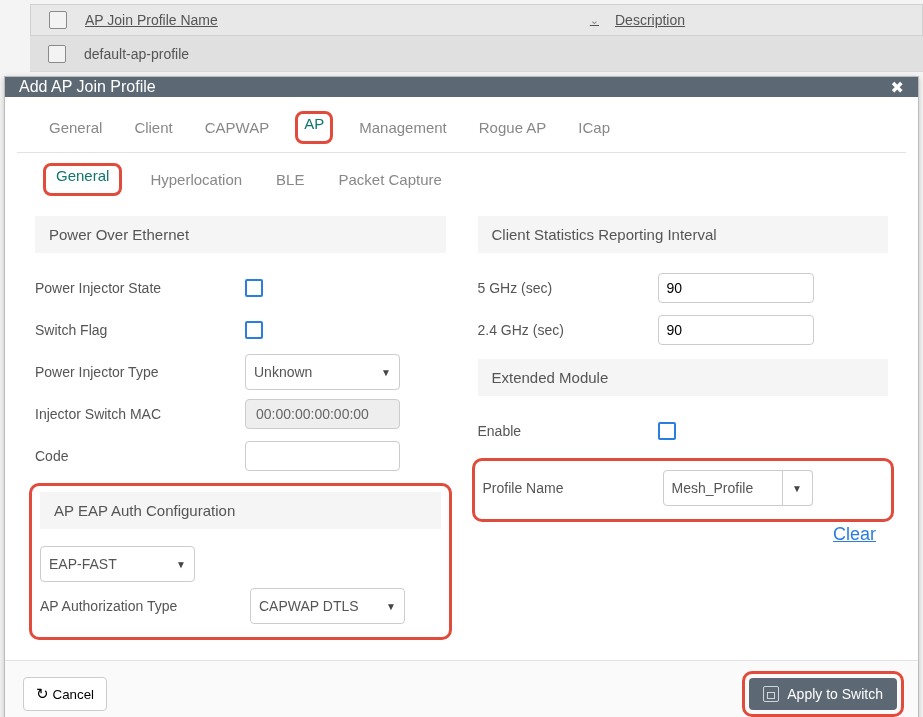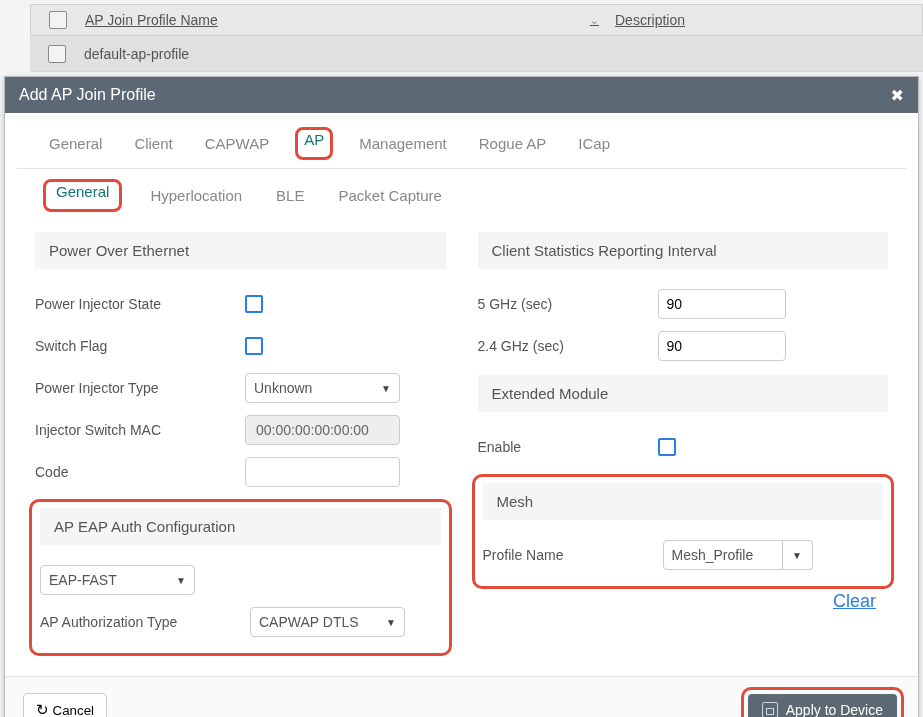--- a/index.html
+++ b/index.html
@@ -44,21 +44,21 @@
     .modal {
       position: relative;
       margin: 4px 4px 0 4px;
       background: #fff;
       border: 1px solid #bbb;
       box-shadow: 0 2px 6px rgba(0,0,0,0.2);
     }
     .modal-header {
       background: #5c6873;
       color: #fff;
-      height: 36px;
+      height: 20px;
       display: flex;
       align-items: center;
       justify-content: space-between;
       padding: 0 14px;
       font-size: 16px;
     }
     .close-x { font-size:16px; cursor:pointer; }
 
     .tabs-main {
       display: flex;
@@ -114,25 +114,25 @@
       border-radius: 4px;
     }
     .text-input {
       border: 1px solid #ccc;
       border-radius: 4px;
       height: 30px;
       width: 155px;
       padding: 4px 8px;
       font-size:14px;
     }
-    .narrow-input { width: 128px; }
+    .narrow-input { width: 156px; }
     .select-sim {
       border: 1px solid #ccc;
       border-radius: 4px;
-      height: 30px;
+      height: 36px;
       width: 155px;
       padding: 4px 8px;
       display: flex;
       align-items: center;
       justify-content: space-between;
     }
     .caret { font-size:10px; color:#444;}
     .chk-blue {
       width:18px; height:18px; border:2px solid #2b7de0; border-radius:2px;
     }
@@ -307,21 +307,20 @@
         <input class="text-input narrow-input" value="90" style="">
       </div>
 
       <div class="section-header" style="margin-top:8px">Extended Module</div>
       <div class="form-row">
         <div class="form-label right-label">Enable</div>
         <div class="chk-blue"></div>
       </div>
 
       <div class="box-highlight">
-        <div class="section-header">Mesh</div>
         <div class="form-row">
           <div class="form-label right-label">Profile Name</div>
           <div style="display:flex">
             <div class="select-sim" style="width:120px; border-top-right-radius:0; border-bottom-right-radius:0">
               <span>Mesh_Profile</span>
             </div>
             <div class="select-sim" style="width:30px; justify-content:center; border-left:none; border-top-left-radius:0; border-bottom-left-radius:0">
               <span class="caret">▼</span>
             </div>
           </div>
@@ -332,17 +331,17 @@
   </div>
 
   <div class="modal-footer">
     <button class="btn-cancel">
       <span class="undo-icon">↻</span>
       <span>Cancel</span>
     </button>
     <span class="apply-highlight">
       <button class="btn-apply">
         <span class="save-icon"></span>
-        <span>Apply to Device</span>
+        <span>Apply to Switch</span>
       </button>
     </span>
   </div>
 </div>
 
 </body></html>

